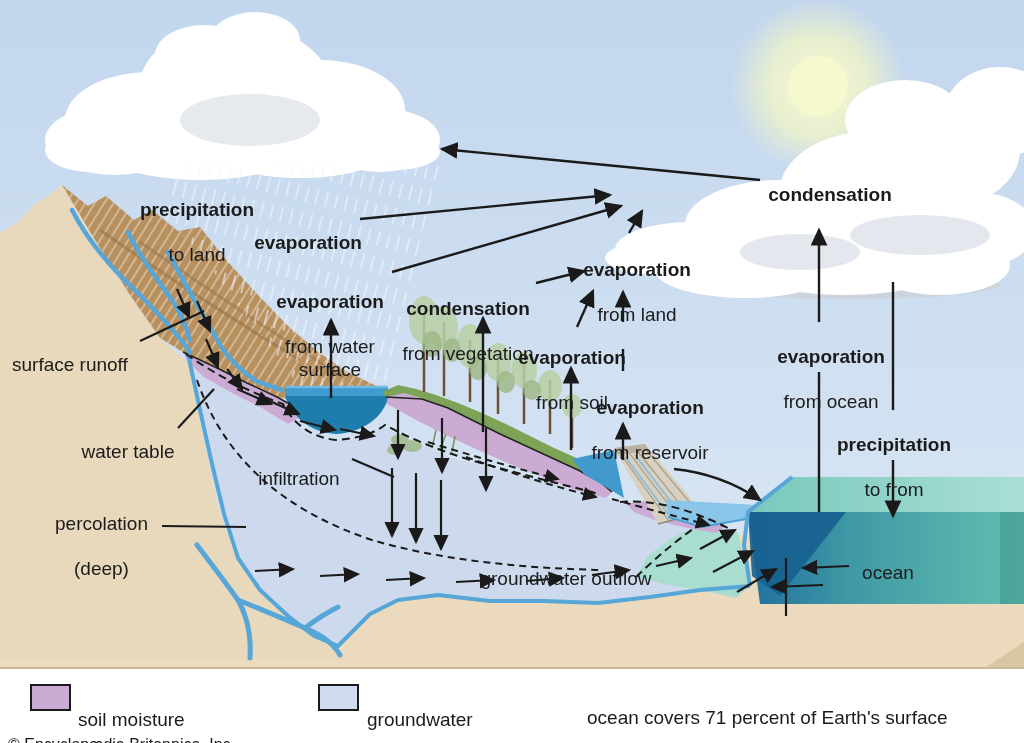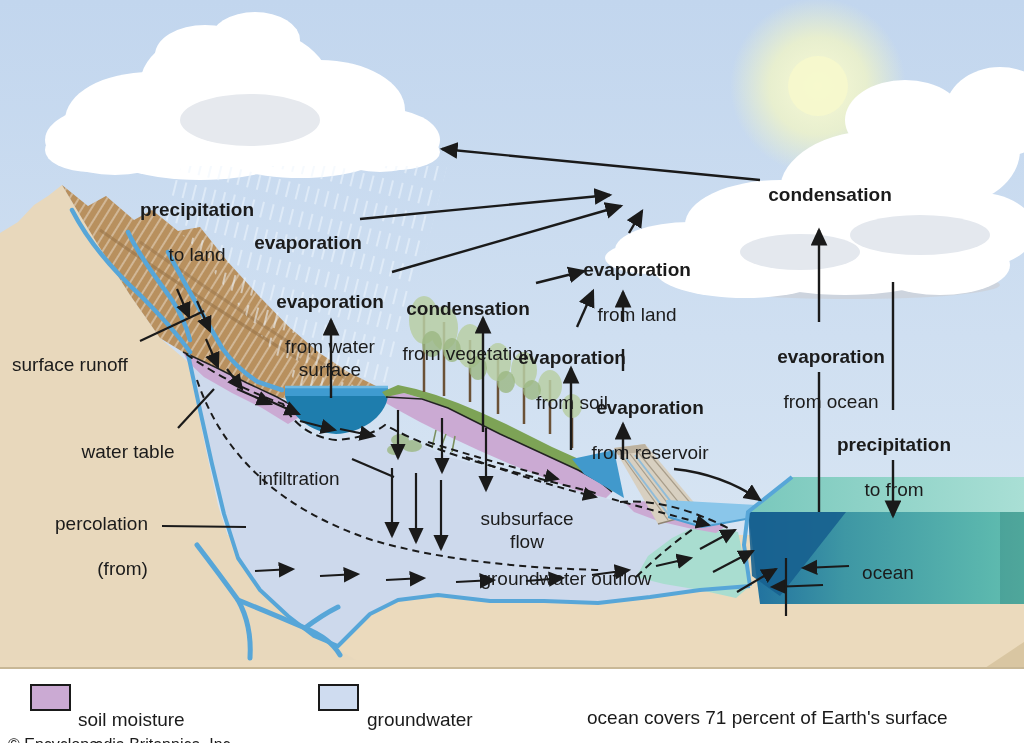--- a/index.html
+++ b/index.html
@@ -3,21 +3,21 @@
 <meta charset="utf-8">
 <style>
   html,body{margin:0;padding:0;background:#fff;}
   #stage{position:relative;width:1024px;height:743px;overflow:hidden;
          font-family:"Liberation Sans",sans-serif;color:#1b1b1b;text-decoration:underline;}
   #scene{position:absolute;left:0;top:0;}
   .lbl{position:absolute;color:#1b1b1b;font-size:19px;line-height:1.2;
        text-align:center;transform:translateX(-50%);white-space:pre-line;}
   .lbl .t{font-weight:bold;display:block;}
   .lbl .s{display:block;}
-  .la{transform:none;text-align:right;}
+  .la{transform:none;text-align:center;}
   .sm{font-size:16px;}
   .swatch{position:absolute;width:41px;height:27px;border:2px solid #1a1a1a;
           box-sizing:border-box;}
 </style>
 </head>
 <body>
 
 <div id="stage">
 
 <svg id="scene" width="1024" height="743" viewBox="0 0 1024 743">
@@ -329,25 +329,21 @@
   <span class="s">surface runoff</span>
 </div>
 <div class="lbl" style="left:128px;top:418px">
   <span class="s">water table</span>
 </div>
 <div class="lbl" style="left:299px;top:445px">
   <span class="s">infiltration</span>
 </div>
 <div class="lbl la" style="left:55px;top:490px">
   <span class="s">percolation</span>
-  <span class="s">(from)</span>
-</div>
-<div class="lbl" style="left:527px;top:485px">
-  <span class="s">subsurface
-flow</span>
+  <span class="s">(deep)</span>
 </div>
 <div class="lbl" style="left:888px;top:539px">
   <span class="s">ocean</span>
 </div>
 <div class="lbl" style="left:566px;top:545px">
   <span class="s">groundwater outflow</span>
 </div>
 
 <div class="swatch" style="left: 30px; top: 684px; background-color: rgb(203, 170, 211);"></div>
 <div class="lbl la" style="left:78px;top:686px">

